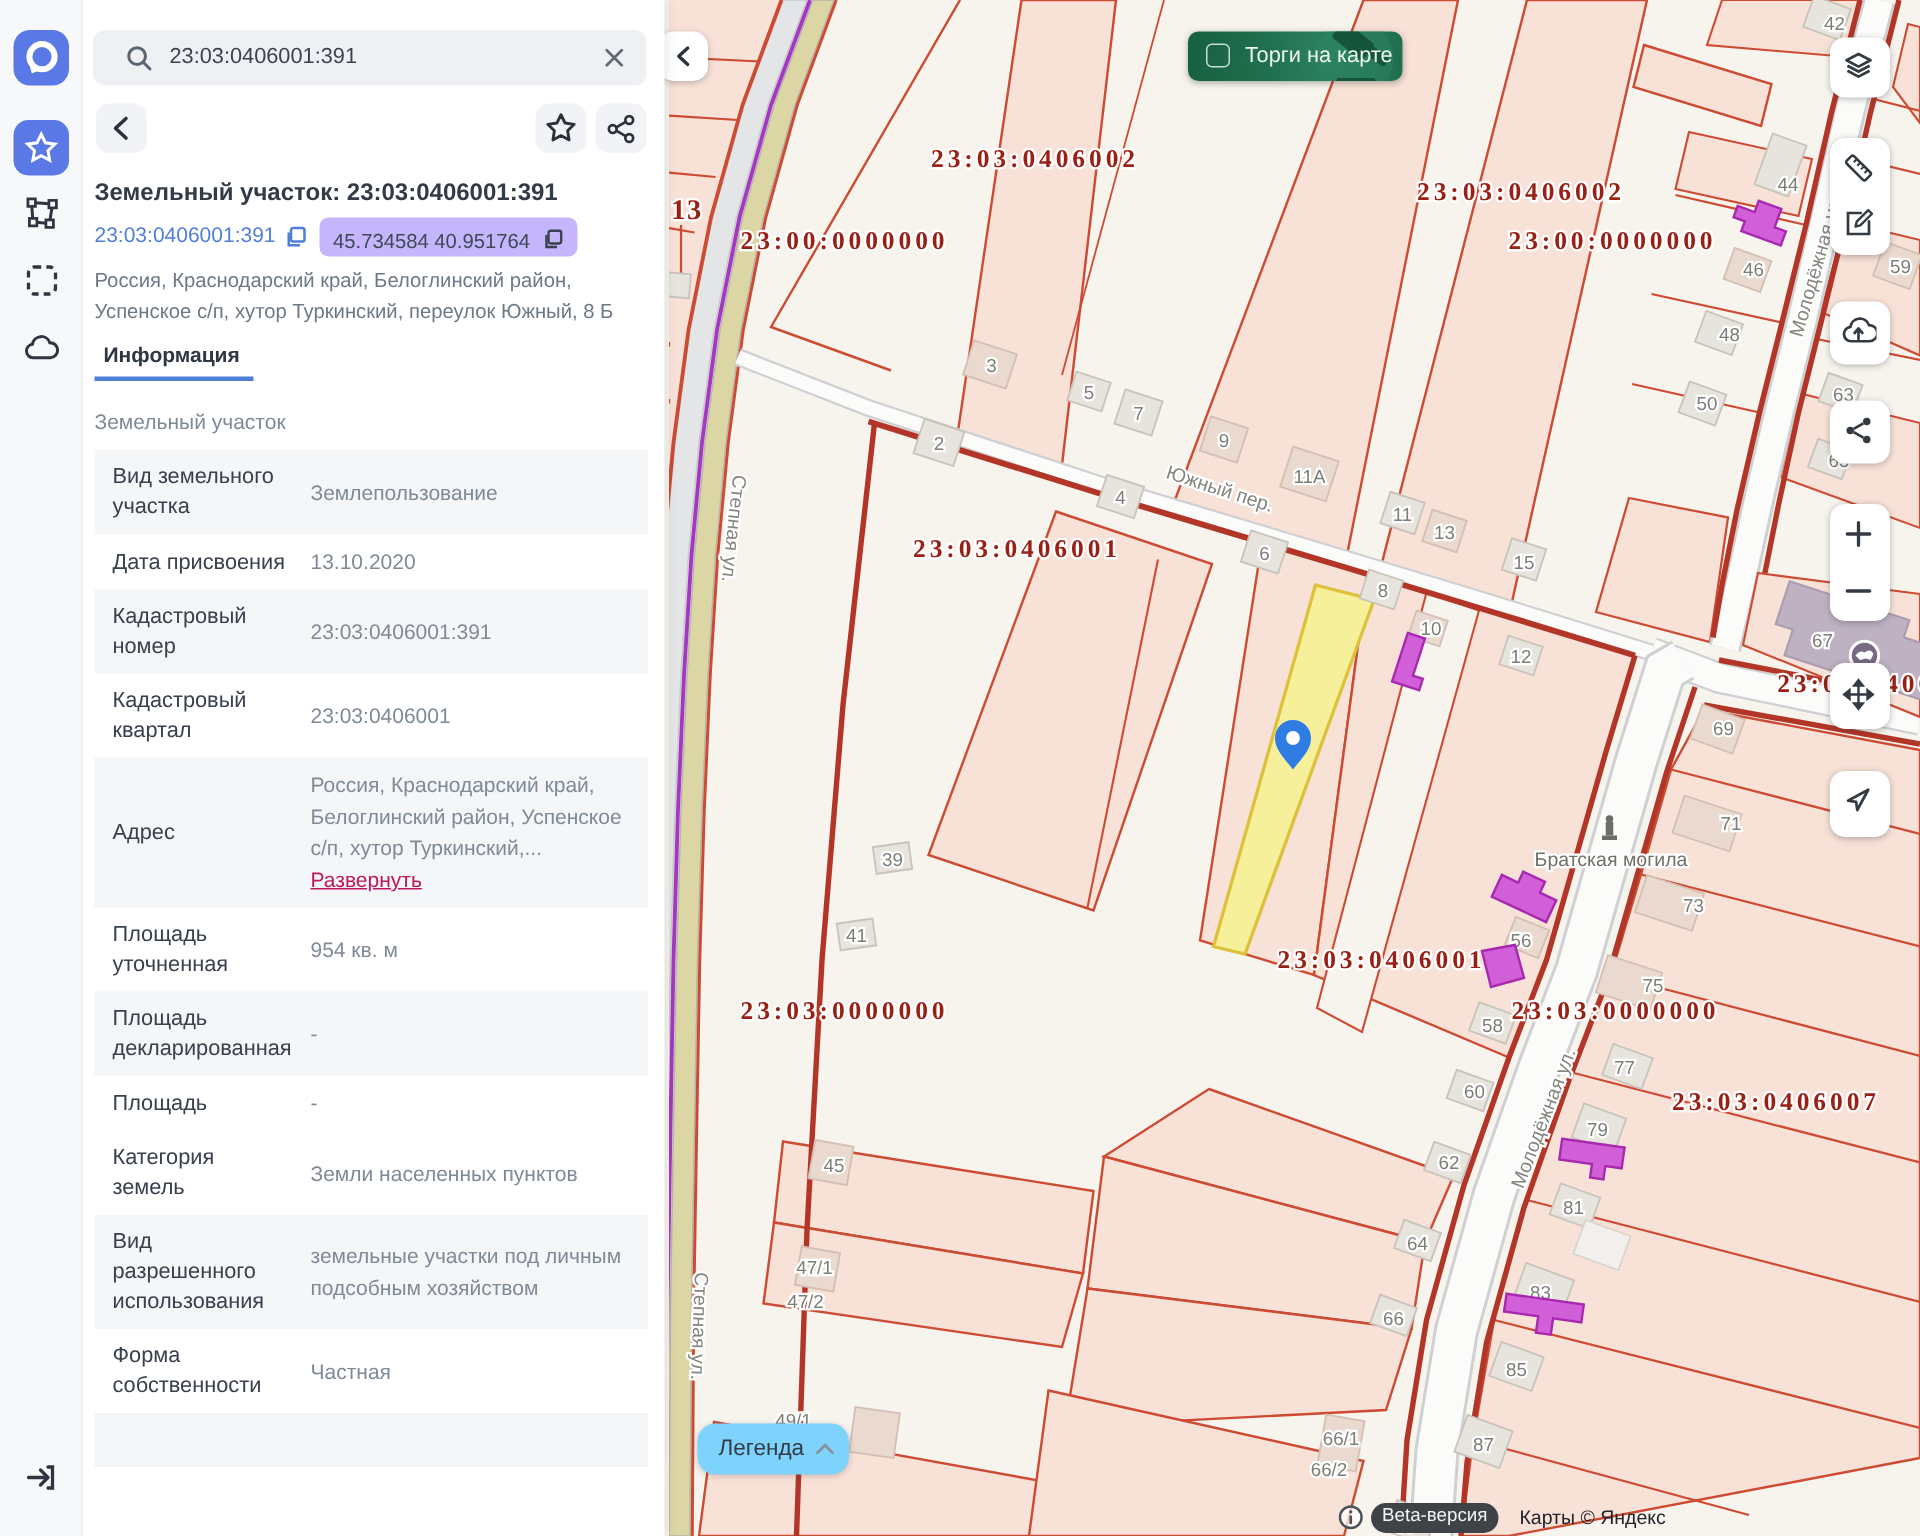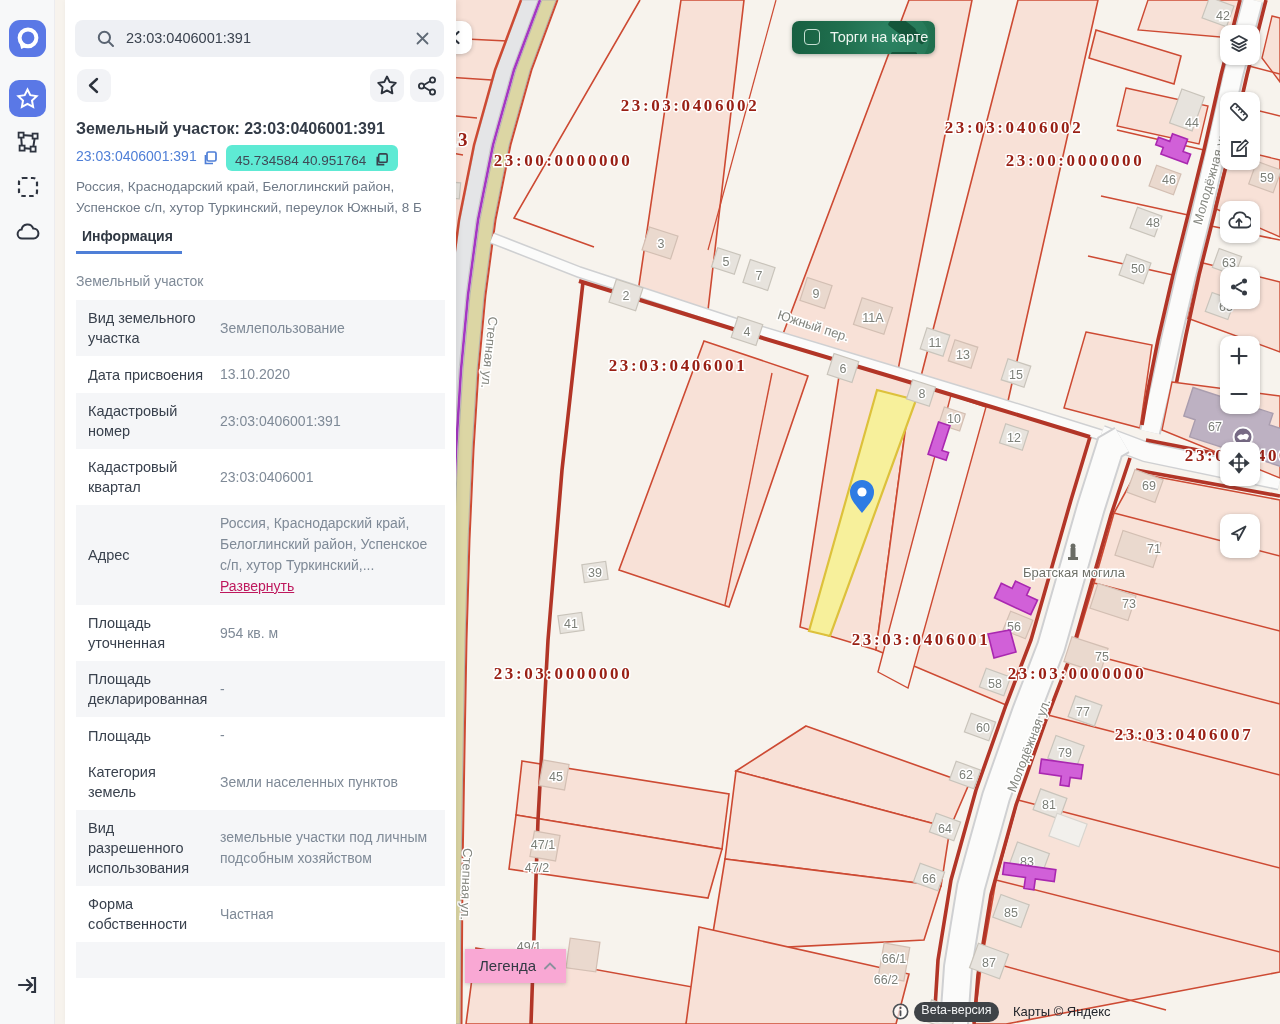--- a/index.html
+++ b/index.html
@@ -4,27 +4,27 @@
 <title>НСПД</title>
 <style>
   * { margin:0; padding:0; box-sizing:border-box; }
   html,body { width:1280px; height:1024px; overflow:hidden; font-family:"Liberation Sans", sans-serif; }
   #app { position:relative; width:1280px; height:1024px; background:#f7f3ed; }
   
   #rail { position:absolute; left:0; top:0; width:55px; height:1024px; background:#f7f8f9; border-right:1px solid #ececef; z-index:30; }
   .railbtn { position:absolute; left:9px; width:37px; height:37px; border-radius:11px; }
   .railblue { background:#5a78e6; }
   
-  #panel { position:absolute; left:65px; top:0; width:391px; height:1024px; background:#ffffff; z-index:25; box-shadow:2px 0 6px rgba(0,0,0,0.08); }
+  #panel { position:absolute; left:52px; top:0; width:391px; height:1024px; background:#ffffff; z-index:25; box-shadow:2px 0 6px rgba(0,0,0,0.08); }
   #searchbar { position:absolute; left:10px; top:20px; width:369px; height:37px; background:#eef0f4; border-radius:8px; }
   #searchbar .stext { position:absolute; left:51px; top:10px; font-size:14.5px; color:#3a424e; }
   .hbtn { position:absolute; top:69px; width:34px; height:33px; background:#f2f3f6; border-radius:9px; }
   #title { position:absolute; left:11px; top:120px; font-size:16px; font-weight:bold; color:#333b47;text-align:center; }
   .chiplink { position:absolute; left:11px; top:148px; font-size:14px; color:#4f7fd7; }
-  .chipgrey { position:absolute; left:161px; top:145px; height:26px; background:#5eead4; border-radius:6px; font-size:13.5px; color:#3f4956; padding:5px 9px 0 9px; }
+  .chipgrey { position:absolute; left:161px; top:145px; height:26px; background:#c4b5fd; border-radius:6px; font-size:13.5px; color:#3f4956; padding:5px 9px 0 9px; }
   #addr { position:absolute; left:11px; top:176px; width:370px; font-size:13.5px; color:#6e7987; line-height:21px; }
   #tab { position:absolute; left:17px; top:228px; font-size:14px; font-weight:bold; color:#2f3742; }
   #tabline { position:absolute; left:11px; top:251px; width:106px; height:3px; background:#4f7fd7; }
   #tbl { position:absolute; left:11px; top:263px; width:369px; }
   .row { display:flex; align-items:center; }
   .row.g { background:#f5f6f8; }
   .rl { width:144px; padding:8px 6px 8px 12px; font-size:14.5px; color:#39414d; line-height:20px; }
   .rv { width:225px; padding:8px 6px 8px 0; font-size:14px; color:#7f8a97; line-height:21px; }
   a.exp { color:#be185d; text-decoration:underline; }
   
@@ -506,21 +506,21 @@
           <path d="M11,1.5 L13.8,5 L8.2,5 Z M11,20.5 L13.8,17 L8.2,17 Z M1.5,11 L5,8.2 L5,13.8 Z M20.5,11 L17,8.2 L17,13.8 Z M11,5 L11,17 M5,11 L17,11" fill="#343a42" stroke="#343a42" stroke-width="1.6"></path>
         </svg>
     </div>
 
     <div class="mbtn" style="top:514px;height:44px;">
       <svg style="position:absolute;left:9px;top:9px" width="20" height="20" viewBox="0 0 20 20">
           <path d="M16.5,3.5 L9.2,17 L8.4,11.6 L3,10.8 Z" fill="none" stroke="#343a42" stroke-width="1.8" stroke-linejoin="round"></path>
         </svg>
     </div>
 
-    <div style="position:absolute;left:19px;top:949px;width:101px;height:34px;background:#f9a8d4;border-radius:0;box-shadow:0 1px 4px rgba(60,60,60,0.25);">
+    <div style="position:absolute;left:19px;top:949px;width:101px;height:34px;background:#7dd3fc;border-radius:12px;box-shadow:0 1px 4px rgba(60,60,60,0.25);">
       <span style="position:absolute;left:14px;top:8px;font-size:15px;color:#333a44;">Легенда</span>
       <svg style="position:absolute;right:10px;top:13px" width="12" height="8" viewBox="0 0 12 8">
           <path d="M1,6.5 L6,1.5 L11,6.5" fill="none" stroke="#8a919c" stroke-width="1.8" stroke-linecap="round"></path>
         </svg>
     </div>
 
     <div style="position:absolute;left:166px;top:1002px;width:122px;height:16px;margin-top:39px;">
       <div style="position:absolute;left:0;bottom:0;width:122px;height:8px;border-left:2px solid #555;border-right:2px solid #555;border-bottom:2px solid #555;"></div>
       <div style="position:absolute;left:0;top:-3px;width:122px;text-align:center;font-size:12.5px;color:#333;text-shadow:0 0 3px #fff,0 0 3px #fff;">50 m</div>
     </div>

